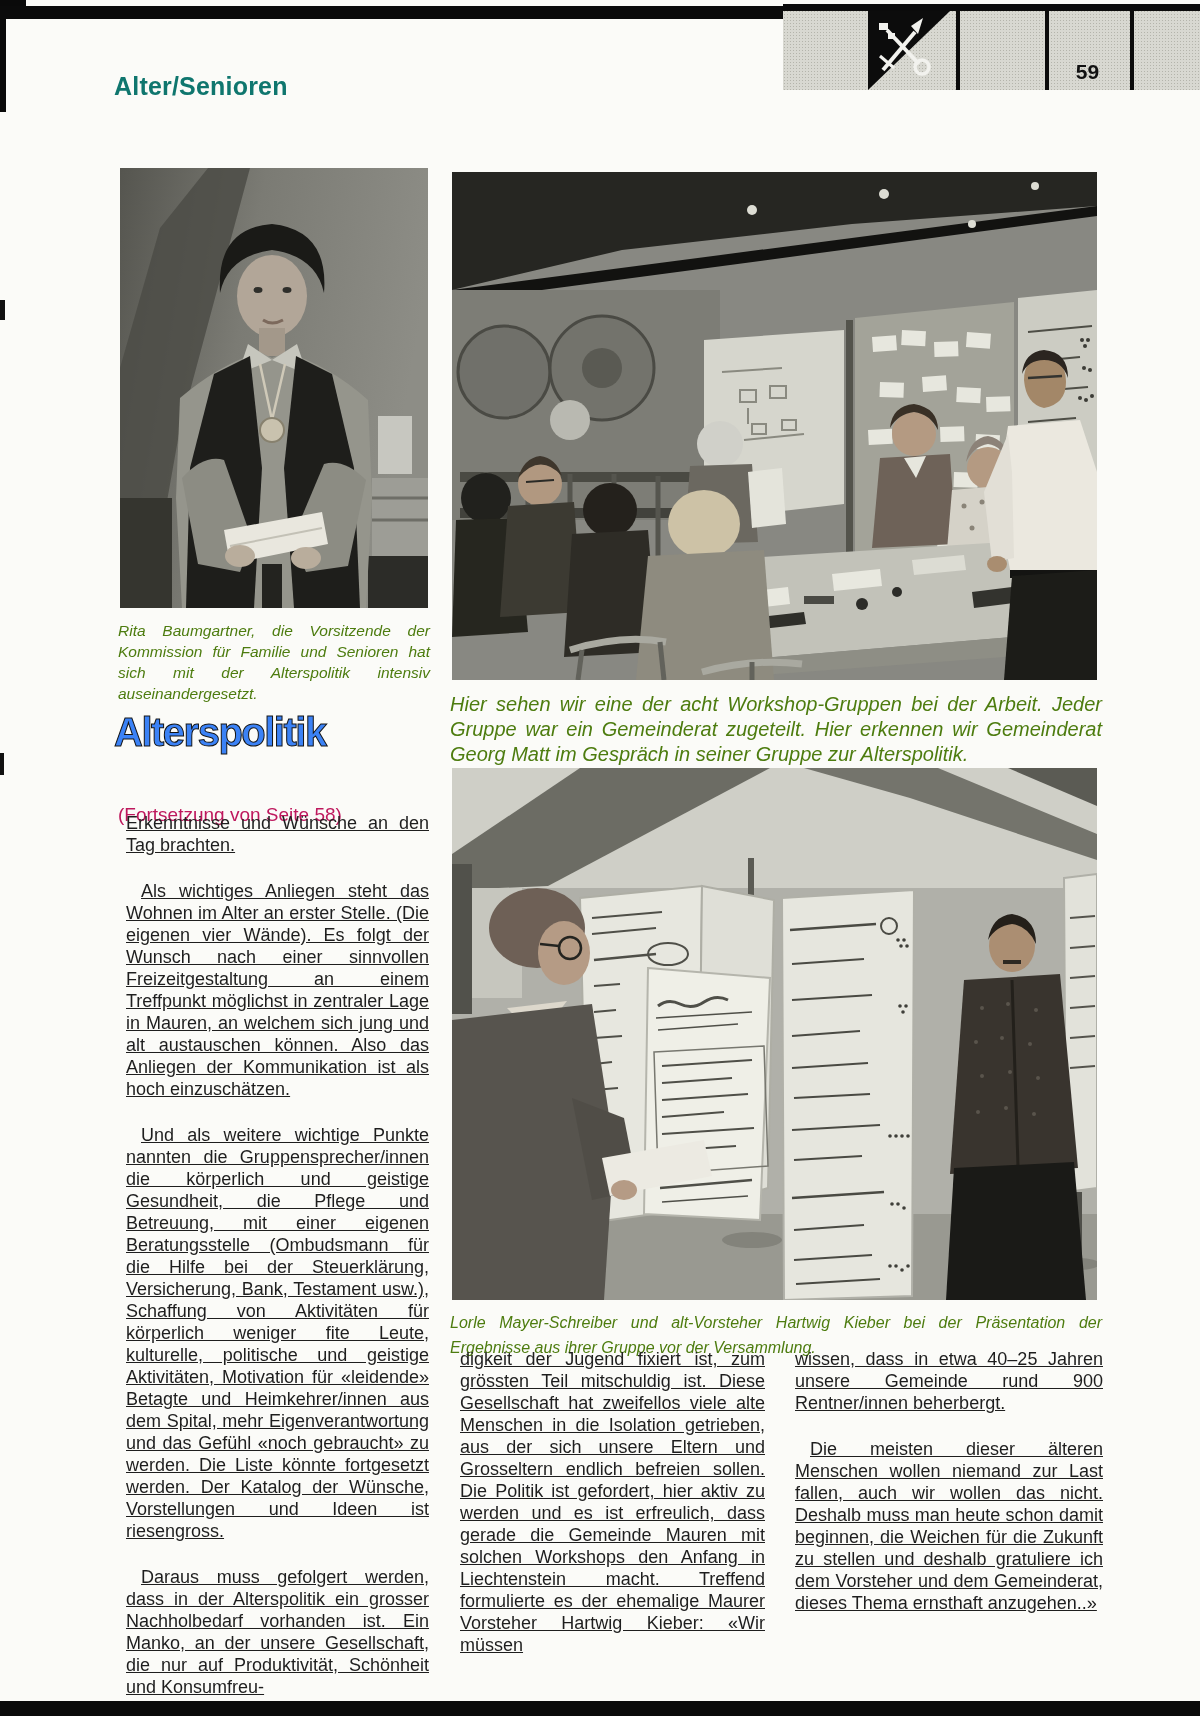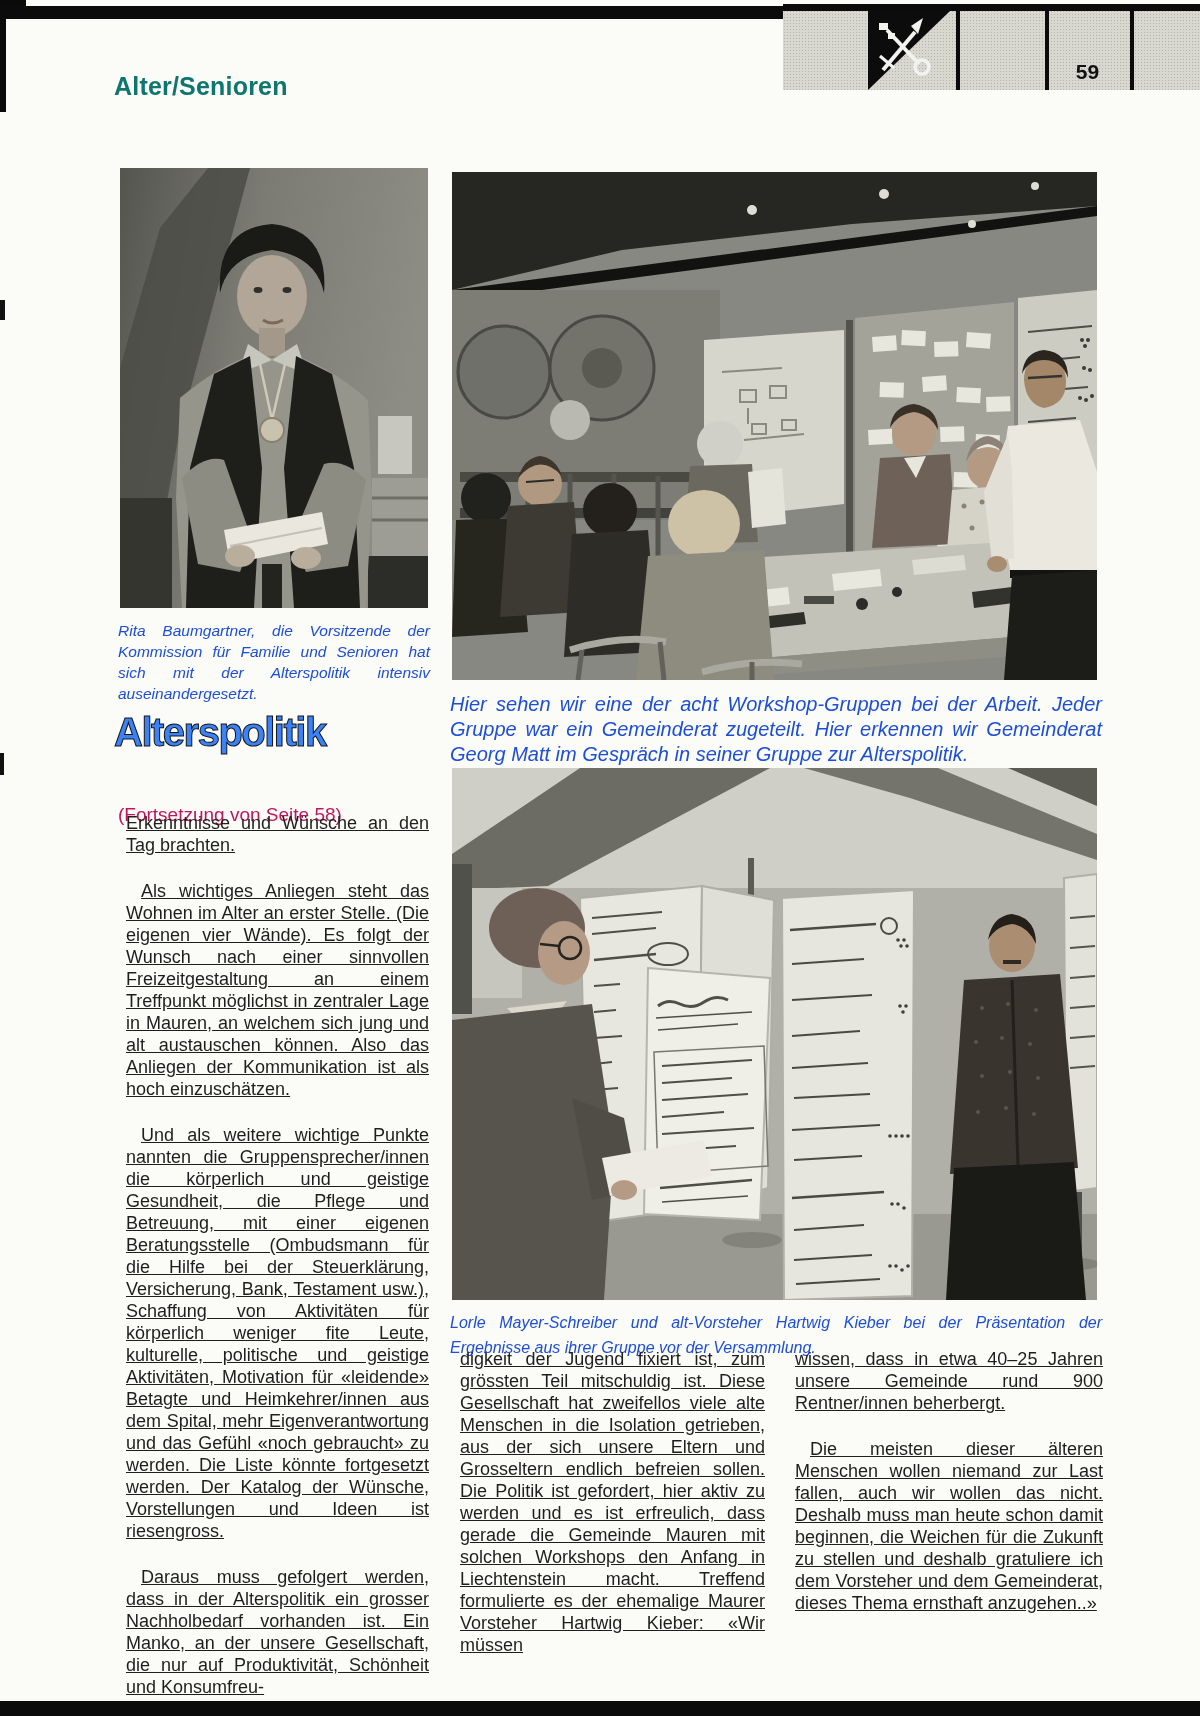--- a/index.html
+++ b/index.html
@@ -28,21 +28,21 @@
   .section-title{left:114px;top:72px;font-size:25px;font-weight:bold;letter-spacing:.2px;color:#0f766e;}
 
   
   .photo{overflow:hidden;background:#777;}
   .photo svg{display:block;width:100%;height:100%;}
   .photo1{left:120px;top:168px;width:308px;height:440px;}
   .photo2{left:452px;top:172px;width:645px;height:508px;}
   .photo3{left:452px;top:768px;width:645px;height:532px;}
 
   
-  .caption{font-style:italic;color:#1d4ed8;text-align:justify;}
+  .caption{font-style:italic;color:#4d7c0f;text-align:justify;}
   .caption1{left:118px;top:620px;width:312px;font-size:15.5px;line-height:21px;}
   .caption2{left:450px;top:692px;width:652px;font-size:20px;line-height:25px;}
   .caption3{left:450px;top:1310px;width:652px;font-size:16px;line-height:25px;}
 
   
   .headline{left:114px;top:710px;font-size:40px;font-weight:bold;letter-spacing:-1.5px;
             color:#3b82f6;-webkit-text-stroke:1px #131313;}
   .continuation{left:118px;top:804px;font-size:19px;color:#be185d;}
   .col{font-size:18px;line-height:22px;text-align:justify;color:#1e1e1e;}
   .col p{margin:0 0 24px 8px;text-decoration:underline;}

